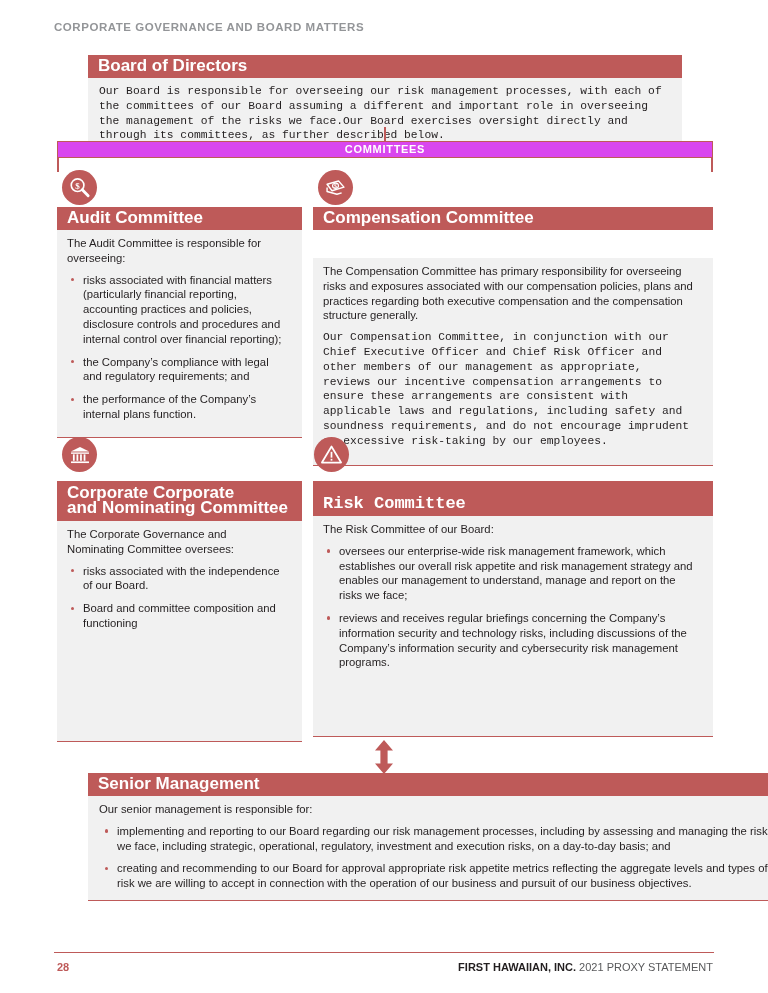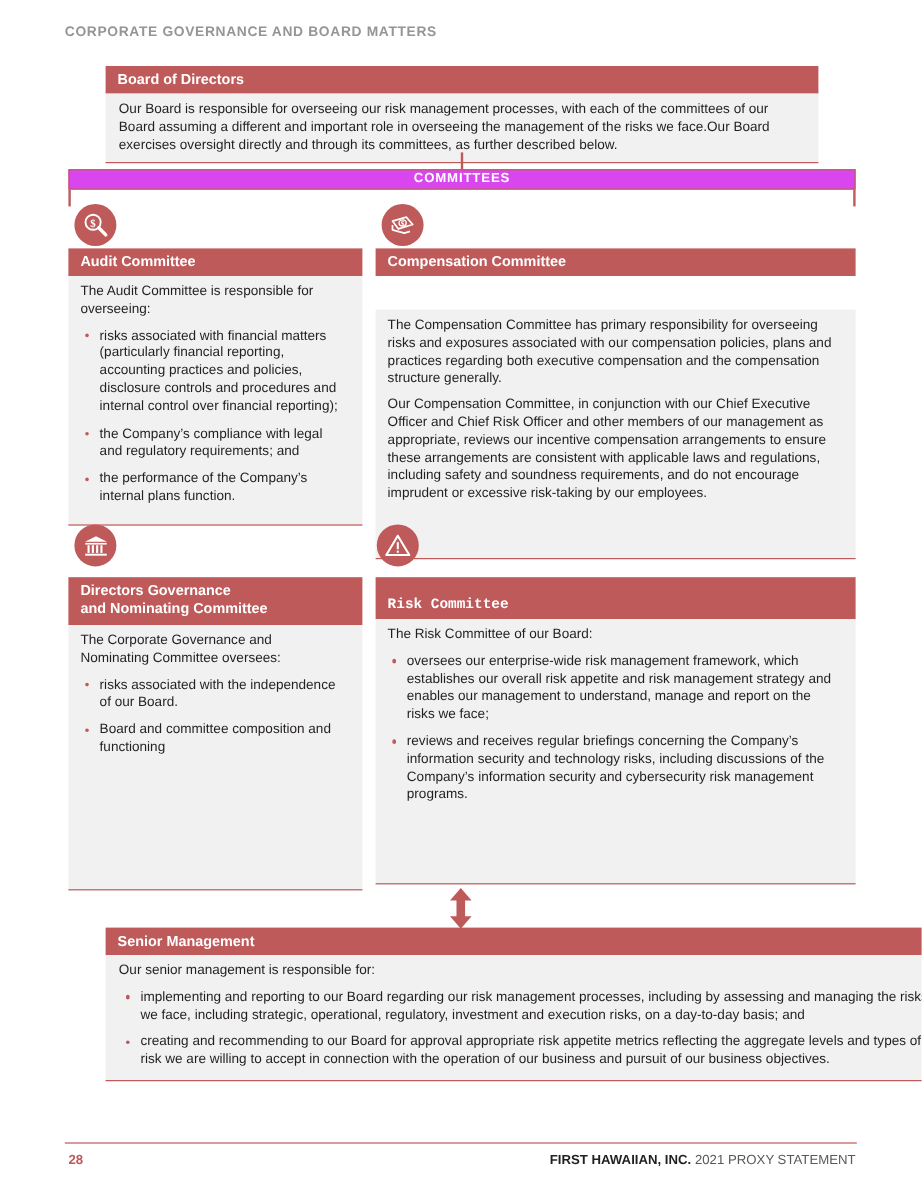--- a/index.html
+++ b/index.html
@@ -27,38 +27,38 @@
     color: #939598;
     text-transform: uppercase;
     white-space: nowrap;
   }
 
   
   .card-head {
     background: #be5a59;
     color: #ffffff;
     font-weight: bold;
-    font-size: 12px;
+    font-size: 17px;
     line-height: 14px;
     padding: 4px 10px 5px 10px;
     box-sizing: border-box;
   }
   .card-body {
     background: #f1f1f1;
     border-bottom: 1.6px solid #be5a59;
     box-sizing: border-box;
     font-size: 11.3px;
     line-height: 14.8px;
     color: #231f20;
     padding: 6px 20px 8px 10px;
   }
   .card-body p {
     margin: 0 0 7px 0;
   }
-  .card-body p:last-child { margin-bottom: 0; }
+  .card-body p:last-child { margin-bottom: 0; font-family: Liberation Mono, monospace; }
 
   ul.bullets {
     margin: 5px 0 0 0;
     padding: 0;
     list-style: none;
   }
   ul.bullets li {
     position: relative;
     padding-left: 16px;
     margin-bottom: 8px;
@@ -274,21 +274,21 @@
       <rect x="4.3" y="11.3" width="1.9" height="7"></rect>
       <rect x="8.2" y="11.3" width="1.9" height="7"></rect>
       <rect x="12.1" y="11.3" width="1.9" height="7"></rect>
       <rect x="16" y="11.3" width="1.9" height="7"></rect>
       <rect x="2.2" y="19" width="19.6" height="1.8"></rect>
     </g>
   </svg>
 </div>
 <div id="governance-card">
   <div class="card-head">
-    <div>Directors Governance</div>
+    <div>Corporate Corporate</div>
     <div>and Nominating Committee</div>
   </div>
   <div class="card-body">
     <p>The Corporate Governance and Nominating Committee oversees:</p>
     <ul class="bullets">
       <li>risks associated with the independence of our Board.</li>
       <li>Board and committee composition and functioning</li>
     </ul>
   </div>
 </div>

